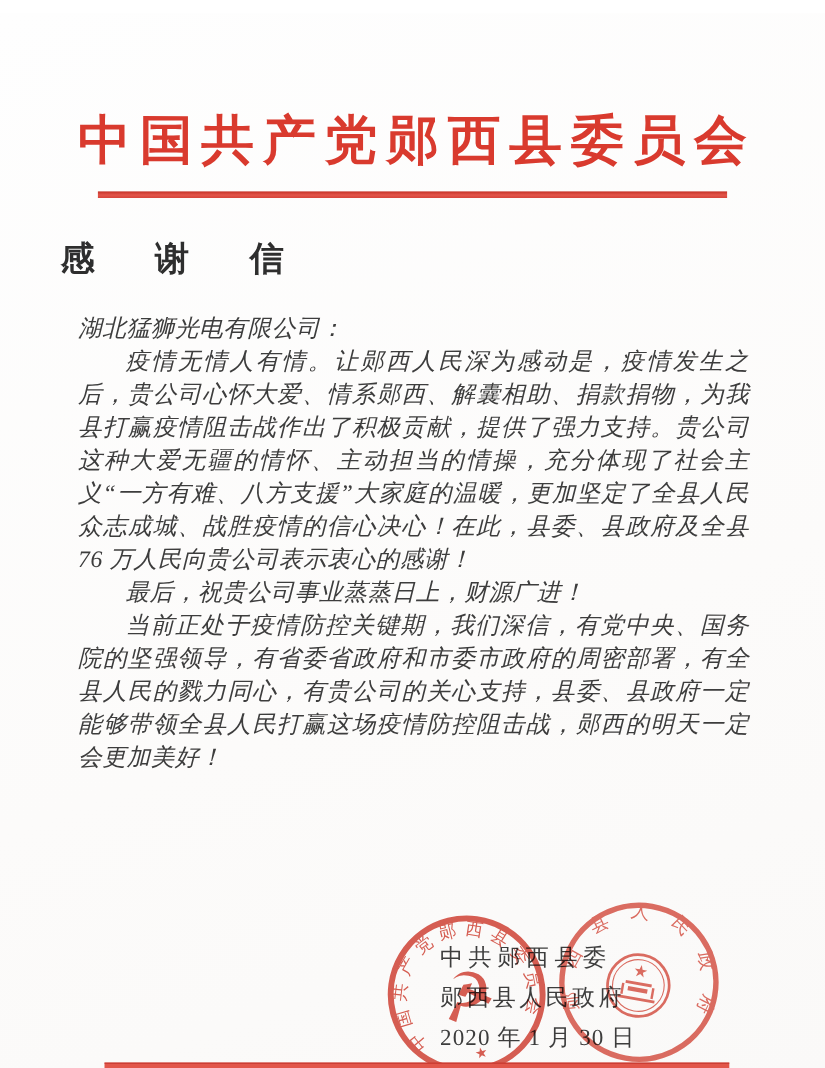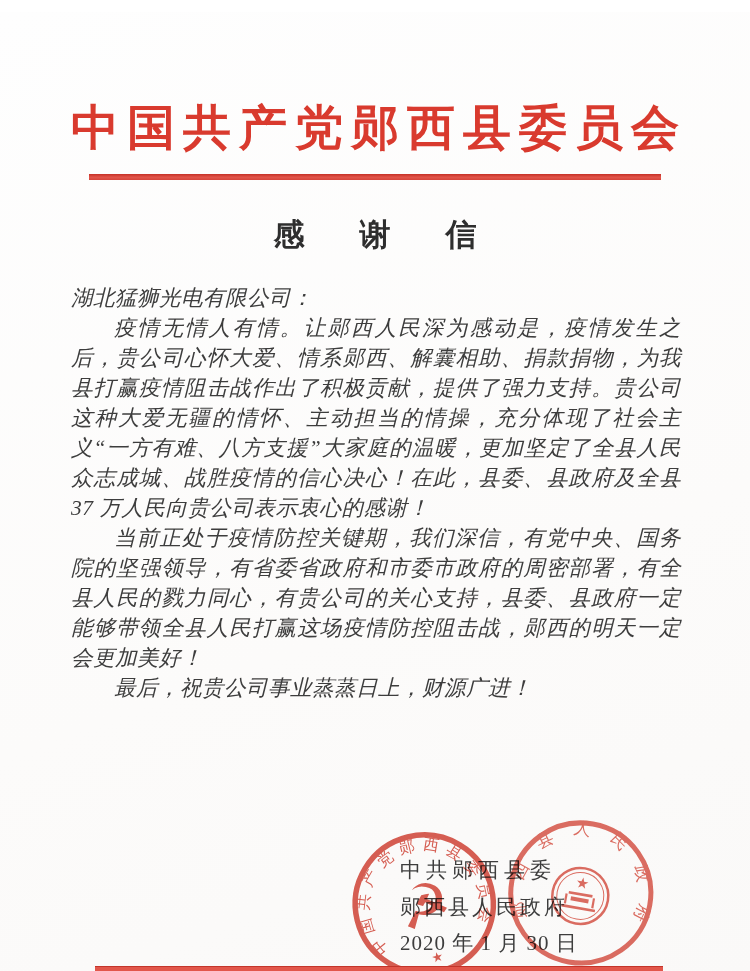--- a/index.html
+++ b/index.html
@@ -23,21 +23,21 @@
     color:var(--red);
     letter-spacing:8px;padding-left:8px;box-sizing:border-box;
     white-space:nowrap;
   }
   .letterhead-rule{
     position:absolute;top:162px;left:89px;width:572px;height:6px;
     background:linear-gradient(#c53026 0%,#e2554a 55%,#d6443a 100%);
   }
   .letter-title{
     position:absolute;top:202px;left:0;width:750px;
-    text-align:center;
+    text-align:left;
     font-size:31px;font-weight:bold;color:#2e2e2e;
     letter-spacing:55px;padding-left:55px;box-sizing:border-box;
     white-space:nowrap;
   }
   .letter-body{
     position:absolute;top:271px;left:71px;width:610px;
     font-size:21.5px;line-height:30px;color:var(--ink);
     text-align:justify;
     letter-spacing:0.5px;
     font-style:italic;
@@ -75,23 +75,23 @@
 <div class="page">
 
   <div class="letterhead">中国共产党郧西县委员会</div>
 
   <div class="letterhead-rule"></div>
 
   <div class="letter-title">感谢信</div>
 
   <div class="letter-body">
     <p class="salutation">湖北猛狮光电有限公司：</p>
-    <p>疫情无情人有情。让郧西人民深为感动是，疫情发生之后，贵公司心怀大爱、情系郧西、解囊相助、捐款捐物，为我县打赢疫情阻击战作出了积极贡献，提供了强力支持。贵公司这种大爱无疆的情怀、主动担当的情操，充分体现了社会主义“一方有难、八方支援”大家庭的温暖，更加坚定了全县人民众志成城、战胜疫情的信心决心！在此，县委、县政府及全县 37 万人民向贵公司表示衷心的感谢！</p>
+    <p>疫情无情人有情。让郧西人民深为感动是，疫情发生之后，贵公司心怀大爱、情系郧西、解囊相助、捐款捐物，为我县打赢疫情阻击战作出了积极贡献，提供了强力支持。贵公司这种大爱无疆的情怀、主动担当的情操，充分体现了社会主义“一方有难、八方支援”大家庭的温暖，更加坚定了全县人民众志成城、战胜疫情的信心决心！在此，县委、县政府及全县 76 万人民向贵公司表示衷心的感谢！</p>
+    <p>最后，祝贵公司事业蒸蒸日上，财源广进！</p>
     <p>当前正处于疫情防控关键期，我们深信，有党中央、国务院的坚强领导，有省委省政府和市委市政府的周密部署，有全县人民的戮力同心，有贵公司的关心支持，县委、县政府一定能够带领全县人民打赢这场疫情防控阻击战，郧西的明天一定会更加美好！</p>
-    <p>最后，祝贵公司事业蒸蒸日上，财源广进！</p>
   </div>
 
   <div class="signature">
     <div class="sig-line-1">中共郧西县委</div>
     <div class="sig-line-2">郧西县人民政府</div>
     <div class="sig-date">2020 年 1 月 30 日</div>
   </div>
 
   <svg class="seal seal-party" width="150" height="150" viewBox="0 0 150 150">
     <defs>

